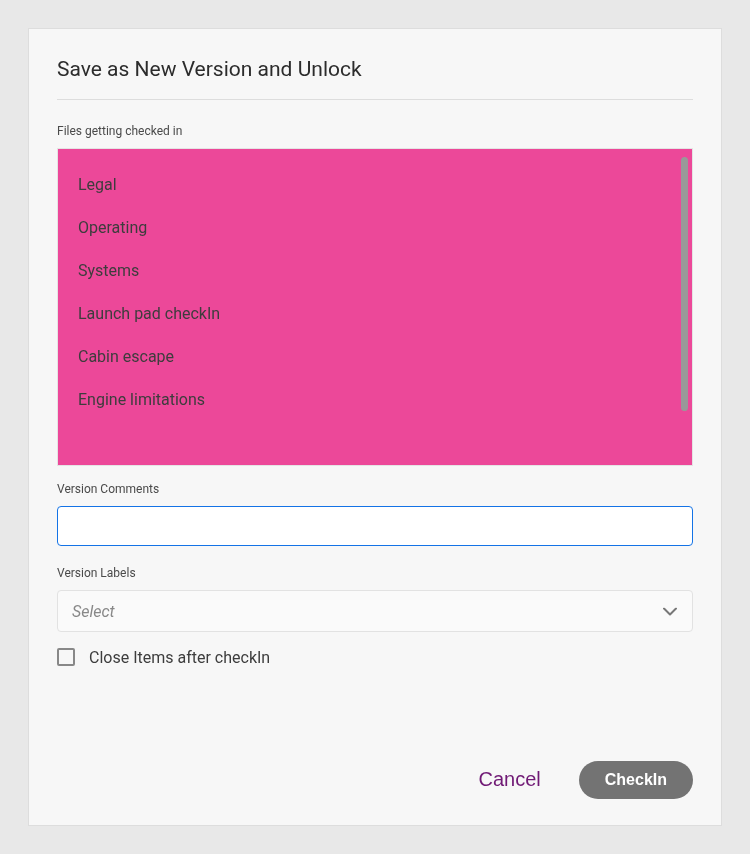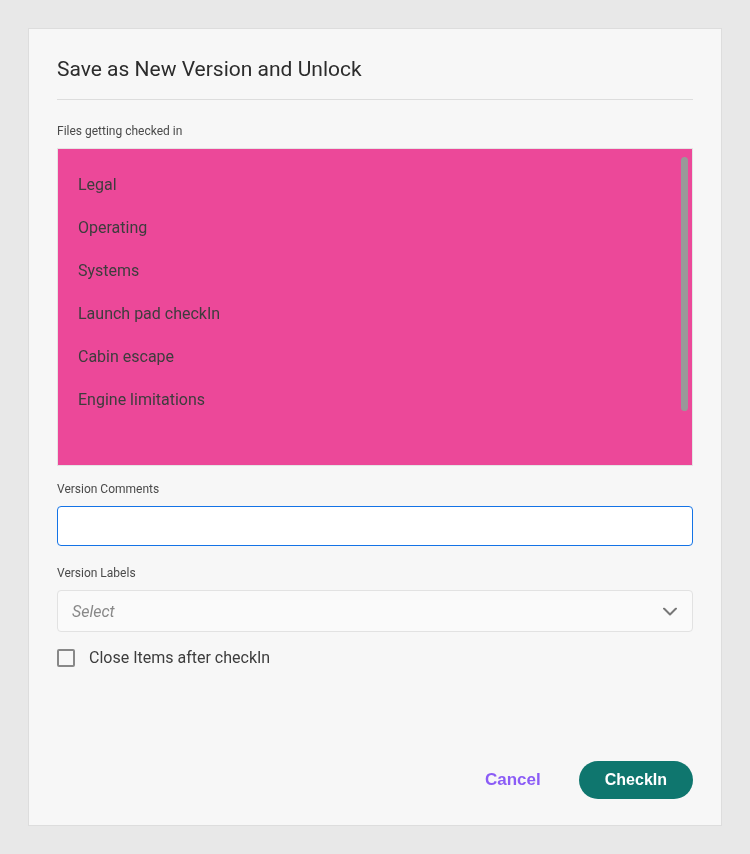--- a/index.html
+++ b/index.html
@@ -98,21 +98,21 @@
     }
     .chevron-down {
       position: absolute;
       right: 16px;
       top: 50%;
       transform: translateY(-50%);
       pointer-events: none;
     }
     .checkbox-row {
       display: flex;
-      align-items: center;
+      align-items: flex-start;
       gap: 14px;
     }
     .checkbox-box {
       width: 18px;
       height: 18px;
       border: 2px solid #888;
       border-radius: 2px;
       background: transparent;
       cursor: pointer;
       flex-shrink: 0;
@@ -125,28 +125,28 @@
       position: absolute;
       bottom: 26px;
       right: 28px;
       display: flex;
       align-items: center;
       gap: 34px;
     }
     .cancel-button {
       background: transparent;
       border: none;
-      font-size: 17px;
-      font-weight: 700;
-      color: #8b5cf6;
+      font-size: 20px;
+      font-weight: 400;
+      color: #701a75;
       cursor: pointer;
       padding: 8px 4px;
     }
     .checkin-button {
-      background: #0f766e;
+      background: #737373;
       border: none;
       border-radius: 20px;
       color: #fff;
       font-size: 16px;
       font-weight: 700;
       padding: 10px 26px;
       cursor: pointer;
     }
   </style>
 </head>

